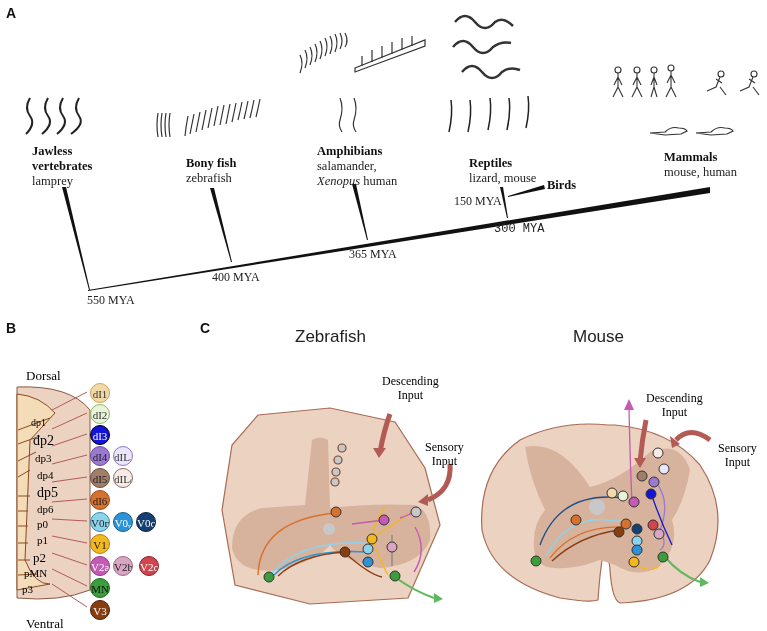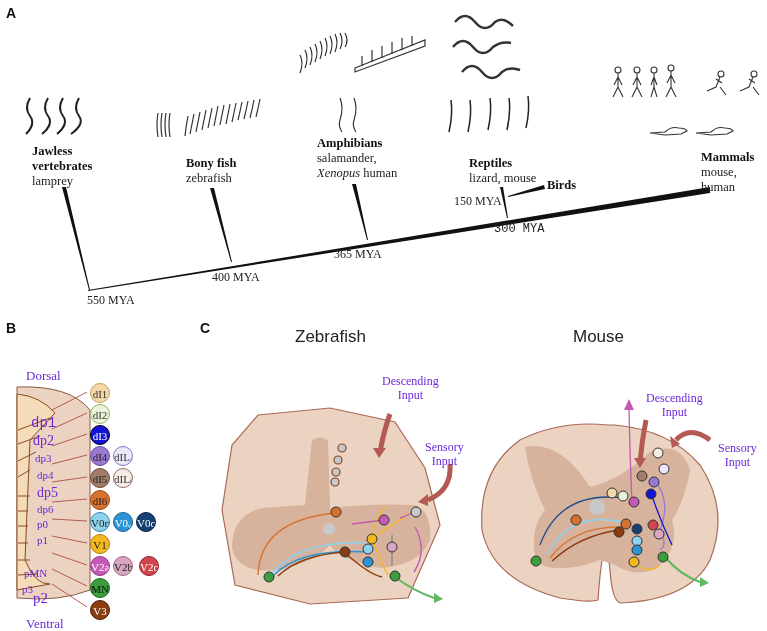--- a/index.html
+++ b/index.html
@@ -3,21 +3,21 @@
 <meta charset="utf-8">
 <style>
   html,body{margin:0;padding:0;background:#fff;}
   body{width:767px;height:631px;position:relative;overflow:hidden;font-family:"DejaVu Serif",serif;color:#222;}
   .panel-letter{position:absolute;font-family:"Liberation Sans",sans-serif;font-weight:bold;font-size:14px;color:#111;}
   .sans-title{position:absolute;font-family:"Liberation Sans",sans-serif;font-size:17px;color:#222;}
   .clade{position:absolute;font-family:"Liberation Serif",serif;font-size:12.5px;line-height:15px;color:#222;}
   .clade b{font-weight:bold;color:#111;}
   .mya{position:absolute;font-family:"Liberation Serif",serif;font-size:12px;color:#222;}
   svg{position:absolute;left:0;top:0;}
-  .lbl{position:absolute;font-family:"Liberation Serif",serif;font-size:12px;color:#6d28d9;text-align:center;line-height:14px;}
+  .lbl{position:absolute;font-family:"Liberation Serif",serif;font-size:12px;color:#000000;text-align:center;line-height:14px;}
 </style>
 </head>
 <body>
 
 <div class="panel-letter" style="left:6px;top:5px;">A</div>
 
 <svg width="767" height="320">
 
   <polygon points="88,290 710,187 710,193 88,291" fill="#111"></polygon>
 
@@ -113,40 +113,40 @@
 
 <div class="clade" style="left:32px;top:144px;">
   <b>Jawless</b><br>
   <b>vertebrates</b><br>
   <span>lamprey</span>
 </div>
 <div class="clade" style="left:186px;top:156px;">
   <b>Bony fish</b><br>
   <span>zebrafish</span>
 </div>
-<div class="clade" style="left:317px;top:136px;font-family:Liberation Serif, serif;">
+<div class="clade" style="left:317px;top:144px;font-family:Liberation Serif, serif;">
   <b>Amphibians</b><br>
   <span>salamander,</span><br>
   <i>Xenopus</i><span> human</span>
 </div>
 <div class="clade" style="left:469px;top:156px;">
   <b>Reptiles</b><br>
   <span>lizard, mouse</span>
 </div>
 <div class="clade" style="left:547px;top:178px;">
   <b>Birds</b>
 </div>
-<div class="clade" style="left:664px;top:150px;margin-left:37px;">
+<div class="clade" style="left:664px;top:150px;">
   <b>Mammals</b><br>
   <span>mouse, human</span>
 </div>
 
 <div class="mya" style="left:87px;top:293px;">550 MYA</div>
 <div class="mya" style="left:212px;top:270px;">400 MYA</div>
-<div class="mya" style="left:334px;top:247px;">365 MYA</div>
+<div class="mya" style="left:349px;top:247px;">365 MYA</div>
 <div class="mya" style="left:494px;top:222px;font-family:Liberation Mono, monospace;">300 MYA</div>
 <div class="mya" style="left:454px;top:194px;">150 MYA</div>
 
 <div class="panel-letter" style="left:6px;top:320px;">B</div>
 <div class="lbl" style="left:26px;top:369px;font-size:13px;">Dorsal</div>
 <div class="lbl" style="left:26px;top:617px;font-size:13px;">Ventral</div>
 
 <svg width="200" height="631">
 
   <path d="M17,387 L17,598 Q60,602 90,590 L90,410 Q70,385 17,387 Z" fill="#ecd2c0" stroke="#8a5a46" stroke-width="1"></path>
@@ -173,29 +173,29 @@
     <line x1="52" y1="482" x2="87" y2="477"></line>
     <line x1="52" y1="502" x2="87" y2="499"></line>
     <line x1="52" y1="519" x2="87" y2="521"></line>
     <line x1="52" y1="536" x2="87" y2="543"></line>
     <line x1="52" y1="553" x2="87" y2="565"></line>
     <line x1="52" y1="569" x2="87" y2="586"></line>
     <line x1="52" y1="584" x2="87" y2="607"></line>
   </g>
 </svg>
 
-<div class="lbl" style="left:31px;top:416px;font-size:14px;font-family:Liberation Mono, monospace;">dp1</div>
+<div class="lbl" style="left:31px;top:416px;font-size:10px;">dp1</div>
 <div class="lbl" style="left:33px;top:434px;font-size:14px;">dp2</div>
 <div class="lbl" style="left:35px;top:451px;font-size:11px;">dp3</div>
 <div class="lbl" style="left:37px;top:468px;font-size:11px;">dp4</div>
 <div class="lbl" style="left:37px;top:486px;font-size:14px;">dp5</div>
 <div class="lbl" style="left:37px;top:502px;font-size:11px;">dp6</div>
 <div class="lbl" style="left:37px;top:517px;font-size:11px;">p0</div>
 <div class="lbl" style="left:37px;top:533px;font-size:11px;">p1</div>
-<div class="lbl" style="left:33px;top:551px;font-size:15px;margin-top:40px;">p2</div>
+<div class="lbl" style="left:33px;top:551px;font-size:13px;">p2</div>
 <div class="lbl" style="left:24px;top:566px;font-size:11px;">pMN</div>
 <div class="lbl" style="left:22px;top:582px;font-size:11px;">p3</div>
 
 <div id="neuron-circles">
     <div style="position: absolute; left: 90px; top: 383px; width: 20px; height: 20px; border-radius: 50%; background: rgb(243, 217, 168); border: 1.5px solid rgb(201, 162, 94); color: rgb(51, 51, 51); font-family: &quot;Liberation Serif&quot;, serif; font-size: 11px; line-height: 20px; text-align: center; box-sizing: border-box; overflow: hidden;"><span>dI1</span></div>
     <div style="position: absolute; left: 90px; top: 404px; width: 20px; height: 20px; border-radius: 50%; background: rgb(232, 243, 216); border: 1.5px solid rgb(143, 181, 106); color: rgb(51, 51, 51); font-family: &quot;Liberation Serif&quot;, serif; font-size: 11px; line-height: 20px; text-align: center; box-sizing: border-box; overflow: hidden;"><span>dI2</span></div>
     <div style="position: absolute; left: 90px; top: 425px; width: 20px; height: 20px; border-radius: 50%; background: rgb(20, 20, 216); border: 1.5px solid rgb(0, 0, 0); color: rgb(255, 255, 255); font-family: &quot;Liberation Serif&quot;, serif; font-size: 11px; line-height: 20px; text-align: center; box-sizing: border-box; overflow: hidden;"><span>dI3</span></div>
     <div style="position: absolute; left: 90px; top: 446px; width: 20px; height: 20px; border-radius: 50%; background: rgb(154, 121, 210); border: 1.5px solid rgb(106, 74, 160); color: rgb(34, 34, 34); font-family: &quot;Liberation Serif&quot;, serif; font-size: 11px; line-height: 20px; text-align: center; box-sizing: border-box; overflow: hidden;"><span>dI4</span></div>
     <div style="position: absolute; left: 113px; top: 446px; width: 20px; height: 20px; border-radius: 50%; background: rgb(236, 230, 251); border: 1.5px solid rgb(140, 120, 200); color: rgb(51, 51, 51); font-family: &quot;Liberation Serif&quot;, serif; font-size: 11px; line-height: 20px; text-align: center; box-sizing: border-box; overflow: hidden;"><span>dILₐ</span></div>
     <div style="position: absolute; left: 90px; top: 468px; width: 20px; height: 20px; border-radius: 50%; background: rgb(160, 126, 106); border: 1.5px solid rgb(109, 77, 59); color: rgb(34, 34, 34); font-family: &quot;Liberation Serif&quot;, serif; font-size: 11px; line-height: 20px; text-align: center; box-sizing: border-box; overflow: hidden;"><span>dI5</span></div>

